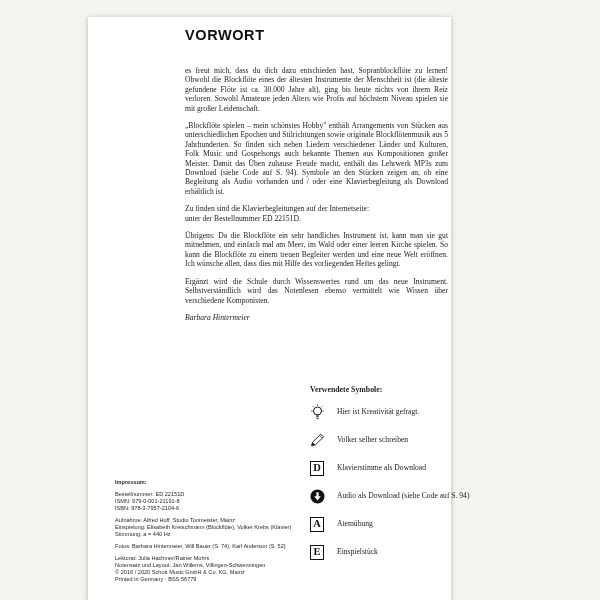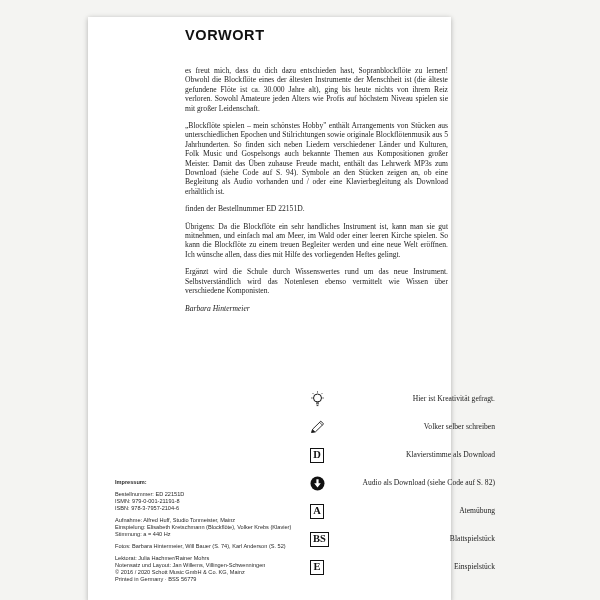--- a/index.html
+++ b/index.html
@@ -68,21 +68,20 @@
   }
   .symbols-heading {
     font-size: 7.8px;
     font-weight: bold;
     margin-bottom: 4px;
   }
   .symbol-row {
     display: flex;
     align-items: center;
     height: 28px;
-    justify-content: space-between;
   }
   .symbol-icon {
     width: 27px;
     display: flex;
     align-items: center;
     justify-content: flex-start;
     flex: none;
   }
   .letter-box {
     display: inline-block;
@@ -121,27 +120,29 @@
 </head>
 <body>
 
 <div class="stage">
   <div class="page">
 
     <div class="content">
       <h1 class="title">VORWORT</h1>
       <p>es freut mich, dass du dich dazu entschieden hast, Sopranblockflöte zu lernen! Obwohl die Blockflöte eines der ältesten Instrumente der Menschheit ist (die älteste gefundene Flöte ist ca. 30.000 Jahre alt), ging bis heute nichts von ihrem Reiz verloren. Sowohl Amateure jeden Alters wie Profis auf höchstem Niveau spielen sie mit großer Leidenschaft.</p>
       <p>„Blockflöte spielen – mein schönstes Hobby" enthält Arrangements von Stücken aus unterschiedlichen Epochen und Stilrichtungen sowie originale Blockflötenmusik aus 5 Jahrhunderten. So finden sich neben Liedern verschiedener Länder und Kulturen, Folk Music und Gospelsongs auch bekannte Themen aus Kompositionen großer Meister. Damit das Üben zuhause Freude macht, enthält das Lehrwerk MP3s zum Download (siehe Code auf S. 94). Symbole an den Stücken zeigen an, ob eine Begleitung als Audio vorhanden und / oder eine Klavierbegleitung als Download erhältlich ist.</p>
-      <p>finden der Bestellnummer ED 22151D.</p>
+      <p class="no-gap">Zu finden sind die Klavierbegleitungen auf der Internetseite:</p>
+      <p>unter der Bestellnummer ED 22151D.</p>
       <p>Übrigens: Da die Blockflöte ein sehr handliches Instrument ist, kann man sie gut mitnehmen, und einfach mal am Meer, im Wald oder einer leeren Kirche spielen. So kann die Blockflöte zu einem treuen Begleiter werden und eine neue Welt eröffnen. Ich wünsche allen, dass dies mit Hilfe des vorliegenden Heftes gelingt.</p>
       <p>Ergänzt wird die Schule durch Wissenswertes rund um das neue Instrument. Selbstverständlich wird das Notenlesen ebenso vermittelt wie Wissen über verschiedene Komponisten.</p>
       <p class="signature">Barbara Hintermeier</p>
     </div>
 
     <div class="symbols">
+      <div class="symbols-heading">Verwendete Symbole:</div>
       <div>
           <div class="symbol-row">
             <span class="symbol-icon">
               <svg width="15" height="17" viewBox="0 0 15 17">
                 <circle cx="7.5" cy="7" r="4" fill="none" stroke="#1a1a1a" stroke-width="1"></circle>
                 <path d="M6 11 h3 M6 12.8 h3 M6.6 14.6 h1.8" stroke="#1a1a1a" stroke-width="0.9" fill="none"></path>
                 <path d="M7.5 1.6 V0.3 M3.6 3.1 L2.7 2.2 M11.4 3.1 L12.3 2.2 M2.6 7 H1.2 M13.8 7 H12.4" stroke="#1a1a1a" stroke-width="0.8"></path>
               </svg>
             </span>
             <span class="symbol-label">Hier ist Kreativität gefragt.</span>
@@ -162,33 +163,27 @@
             </span>
             <span class="symbol-label">Klavierstimme als Download</span>
           </div>
           <div class="symbol-row">
             <span class="symbol-icon">
               <svg width="15" height="15" viewBox="0 0 15 15">
                 <circle cx="7.5" cy="7.5" r="7" fill="#111"></circle>
                 <path d="M6.4 3.2 h2.2 v4 h2.2 L7.5 11.6 L4.2 7.2 h2.2 Z" fill="#fff"></path>
               </svg>
             </span>
-            <span class="symbol-label">Audio als Download (siehe Code auf S. 82)</span>
+            <span class="symbol-label">Audio als Download (siehe Code auf S. 94)</span>
           </div>
           <div class="symbol-row">
             <span class="symbol-icon">
               <span class="letter-box">A</span>
             </span>
             <span class="symbol-label">Atemübung</span>
-          </div>
-          <div class="symbol-row">
-            <span class="symbol-icon">
-              <span class="letter-box">BS</span>
-            </span>
-            <span class="symbol-label">Blattspielstück</span>
           </div>
           <div class="symbol-row">
             <span class="symbol-icon">
               <span class="letter-box">E</span>
             </span>
             <span class="symbol-label">Einspielstück</span>
           </div>
         </div>
     </div>
 

